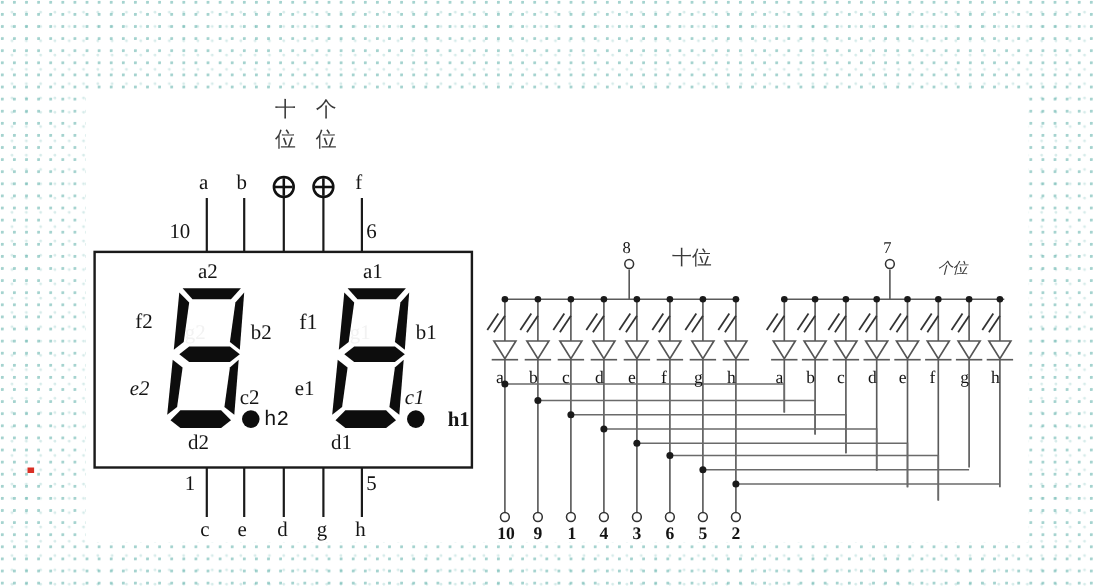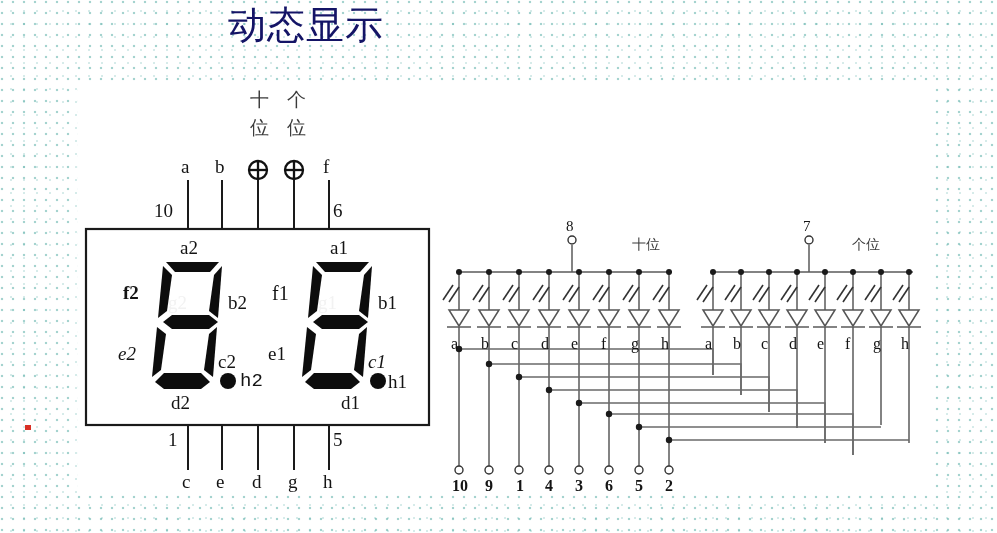--- a/index.html
+++ b/index.html
@@ -72,21 +72,20 @@
 </style>
 </head>
 <body>
 
 <div id="slide">
 
   <div class="bg-dots"></div>
 
   <div class="content-card"></div>
 
-  <div class="title">动态显示</div>
 
   <div class="red-dot"></div>
 
   <svg width="997" height="533">
     <g>
       <rect class="boxline" x="86" y="229" width="343" height="196"></rect>
     </g>
 
     <g>
       <line class="pinline" x1="188" y1="180" x2="188" y2="229"></line>
@@ -155,32 +154,32 @@
   <div class="lbl" style="left:216px;top:472px;font-size:19px;">e</div>
   <div class="lbl" style="left:252px;top:472px;font-size:19px;">d</div>
   <div class="lbl" style="left:288px;top:472px;font-size:19px;">g</div>
   <div class="lbl" style="left:323px;top:472px;font-size:19px;">h</div>
 
   <div class="lbl" style="left:180px;top:238px;font-size:19px;">a2</div>
   <div class="lbl" style="left:228px;top:293px;font-size:19px;">b2</div>
   <div class="lbl" style="left:218px;top:352px;font-size:19px;">c2</div>
   <div class="lbl" style="left:171px;top:393px;font-size:19px;">d2</div>
   <div class="lbl" style="left:118px;top:344px;font-size:19px;font-style:italic;">e2</div>
-  <div class="lbl" style="left:123px;top:283px;font-size:19px;font-weight:bold;">f2</div>
+  <div class="lbl" style="left:123px;top:283px;font-size:19px;">f2</div>
   <div class="lbl" style="left:168px;top:293px;font-size:19px;color:#f2f2f2;">g2</div>
   <div class="lbl" style="left:240px;top:372px;font-size:19px;font-family:Liberation Mono, monospace;">h2</div>
 
   <div class="lbl" style="left:330px;top:238px;font-size:19px;">a1</div>
   <div class="lbl" style="left:378px;top:293px;font-size:19px;">b1</div>
   <div class="lbl" style="left:368px;top:352px;font-size:19px;font-style:italic;">c1</div>
-  <div class="lbl" style="left:301px;top:393px;font-size:19px;margin-left:40px;">d1</div>
+  <div class="lbl" style="left:301px;top:393px;font-size:19px;">d1</div>
   <div class="lbl" style="left:268px;top:344px;font-size:19px;">e1</div>
   <div class="lbl" style="left:272px;top:283px;font-size:20px;">f1</div>
   <div class="lbl" style="left:318px;top:293px;font-size:19px;color:#f2f2f2;">g1</div>
-  <div class="lbl" style="left:388px;top:372px;font-size:19px;">h1</div>
+  <div class="lbl" style="left:407px;top:372px;font-size:19px;font-weight:bold;">h1</div>
 
   <svg width="997" height="533">
 
     <g>
       <path class="wire" d="M459,272 L672,272"></path>
       <line class="wire" x1="572" y1="245" x2="572" y2="272"></line>
       <circle class="term" cx="572" cy="240" r="4"></circle>
     </g>
 
     <g>
@@ -355,22 +354,22 @@
       <circle class="term" cx="549" cy="470" r="4"></circle>
       <circle class="term" cx="579" cy="470" r="4"></circle>
       <circle class="term" cx="609" cy="470" r="4"></circle>
       <circle class="term" cx="639" cy="470" r="4"></circle>
       <circle class="term" cx="669" cy="470" r="4"></circle>
     </g>
   </svg>
 
   <div class="lbl" style="left:566px;top:219px;font-size:15px;">8</div>
   <div class="lbl" style="left:803px;top:219px;font-size:15px;">7</div>
-  <div class="lbl cn" style="left:611px;top:237px;font-size:14px;margin-left:21px;">十位</div>
-  <div class="lbl cn" style="left:852px;top:237px;font-size:14px;">个位</div>
+  <div class="lbl cn" style="left:611px;top:226px;font-size:18px;">十位</div>
+  <div class="lbl cn" style="left:852px;top:237px;font-size:14px;font-style:italic;">个位</div>
 
   <div class="lbl" style="left:451px;top:336px;font-size:16px;">a</div>
   <div class="lbl" style="left:481px;top:336px;font-size:16px;">b</div>
   <div class="lbl" style="left:511px;top:336px;font-size:16px;">c</div>
   <div class="lbl" style="left:541px;top:336px;font-size:16px;">d</div>
   <div class="lbl" style="left:571px;top:336px;font-size:16px;">e</div>
   <div class="lbl" style="left:601px;top:336px;font-size:16px;">f</div>
   <div class="lbl" style="left:631px;top:336px;font-size:16px;">g</div>
   <div class="lbl" style="left:661px;top:336px;font-size:16px;">h</div>
 

